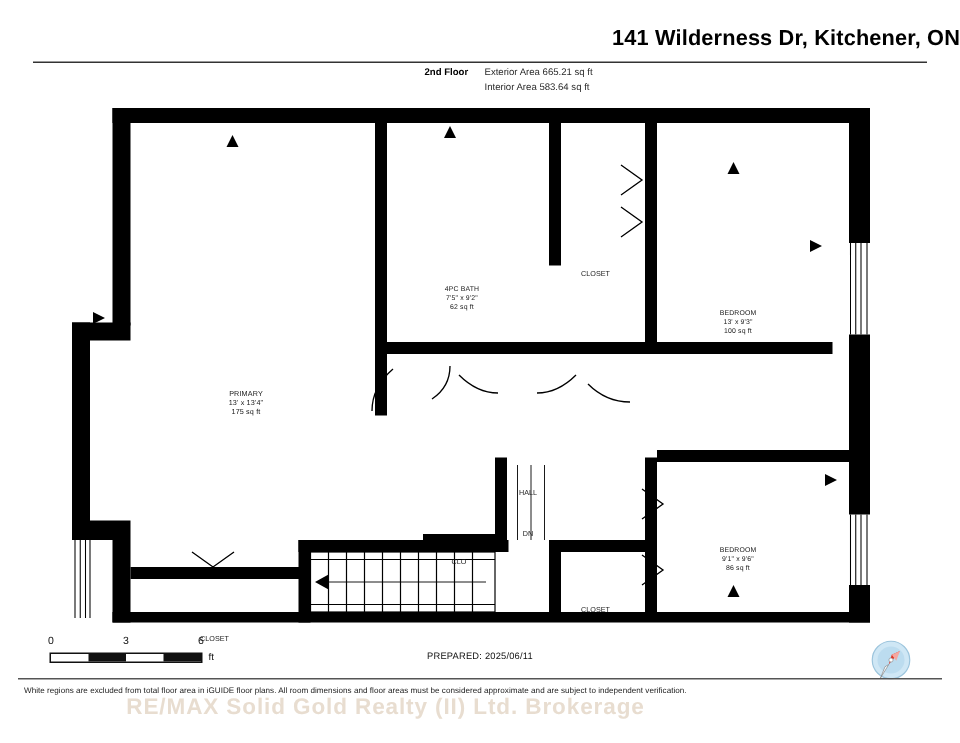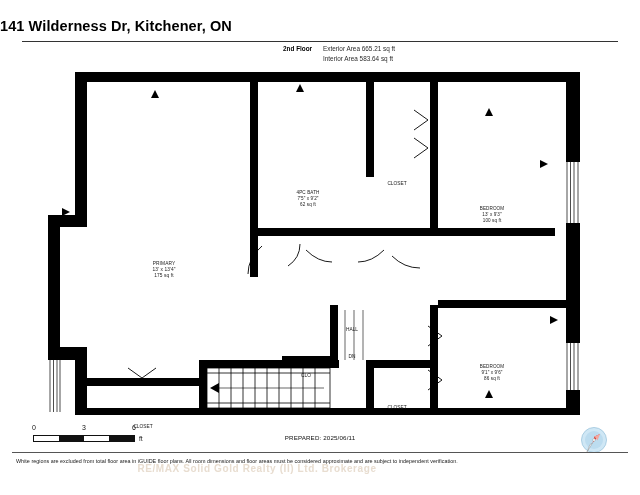--- a/index.html
+++ b/index.html
@@ -15,21 +15,21 @@
     position: relative;
     overflow: hidden;
   }
 
   
   #page-title {
     position: absolute;
     top: 18px;
     left: 0;
     width: 640px;
-    text-align: left;
+    text-align: right;
     font-size: 14.5px;
     font-weight: bold;
     letter-spacing: 0.1px;
     color: #000;
   }
   #header-rule {
     position: absolute;
     top: 41px;
     left: 22px;
     width: 596px;
@@ -164,21 +164,21 @@
     color: #1a1a1a;
     letter-spacing: 0.02px;
     white-space: nowrap;
   }
   #watermark {
     position: absolute;
     top: 463px;
     left: 0;
     width: 514px;
     text-align: center;
-    font-size: 10px;
+    font-size: 15px;
     font-weight: bold;
     color: #e8ddd0;
     letter-spacing: 0.6px;
     pointer-events: none;
     white-space: nowrap;
   }
 </style>
 </head>
 <body>
 

